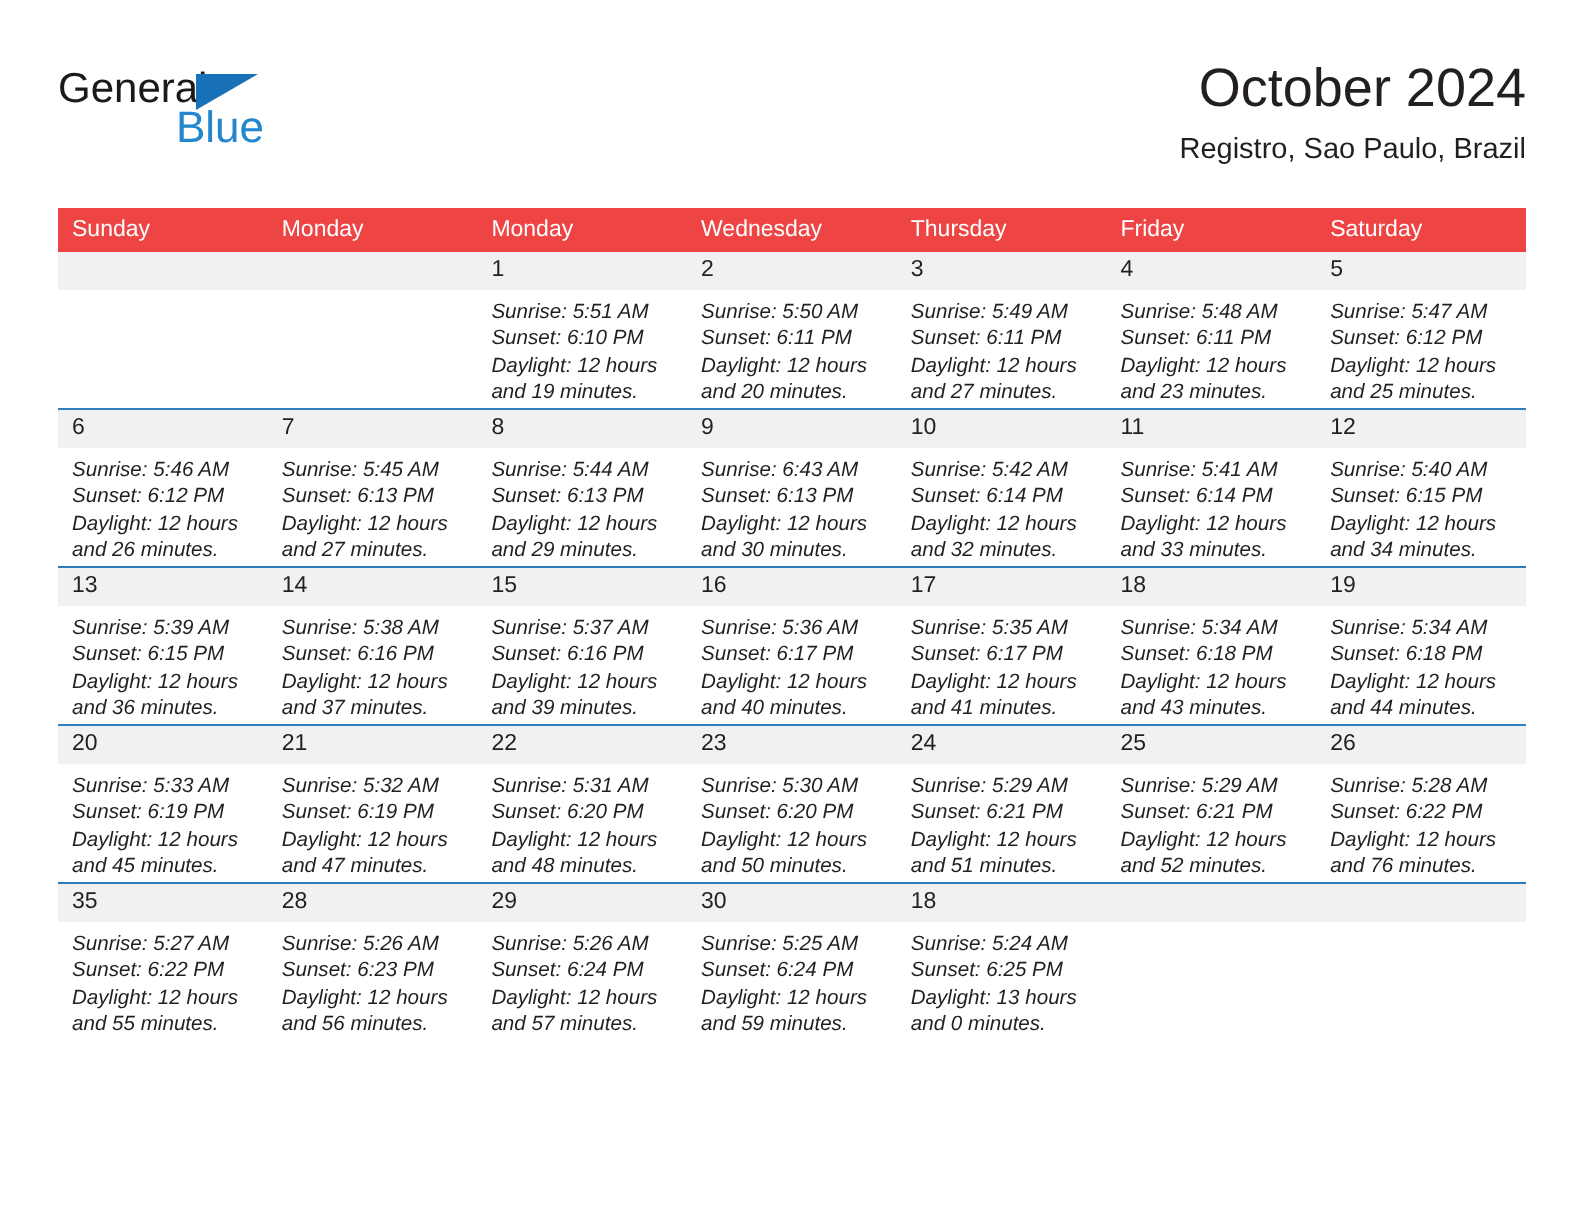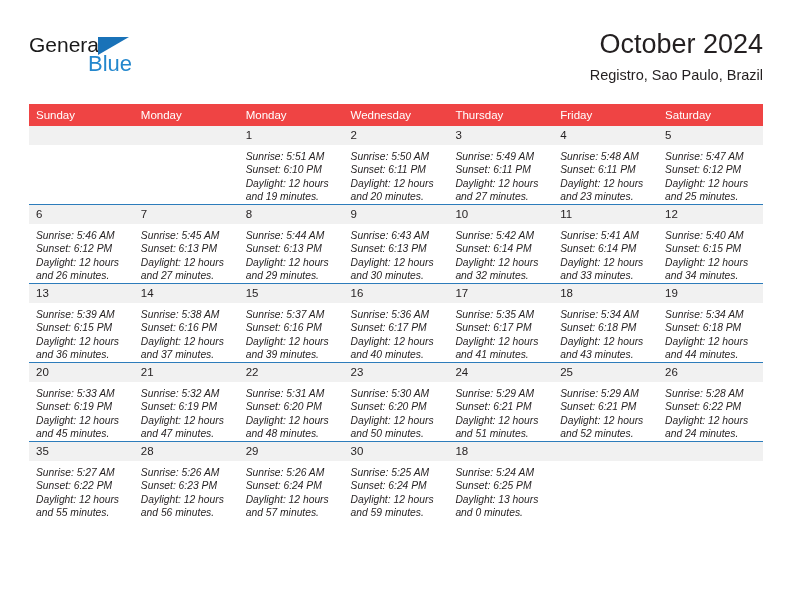--- a/index.html
+++ b/index.html
@@ -414,21 +414,21 @@
                 <div>Daylight: 12 hours</div>
                 <div>and 52 minutes.</div>
               </div>
             </td>
             <td class="">
               <div class="daynum">26</div>
               <div class="details">
                 <div>Sunrise: 5:28 AM</div>
                 <div>Sunset: 6:22 PM</div>
                 <div>Daylight: 12 hours</div>
-                <div>and 24 minutes.</div>
+                <div>and 76 minutes.</div>
               </div>
             </td>
           </tr>
           <tr class="week">
             <td class="">
               <div class="daynum">35</div>
               <div class="details">
                 <div>Sunrise: 5:27 AM</div>
                 <div>Sunset: 6:22 PM</div>
                 <div>Daylight: 12 hours</div>

